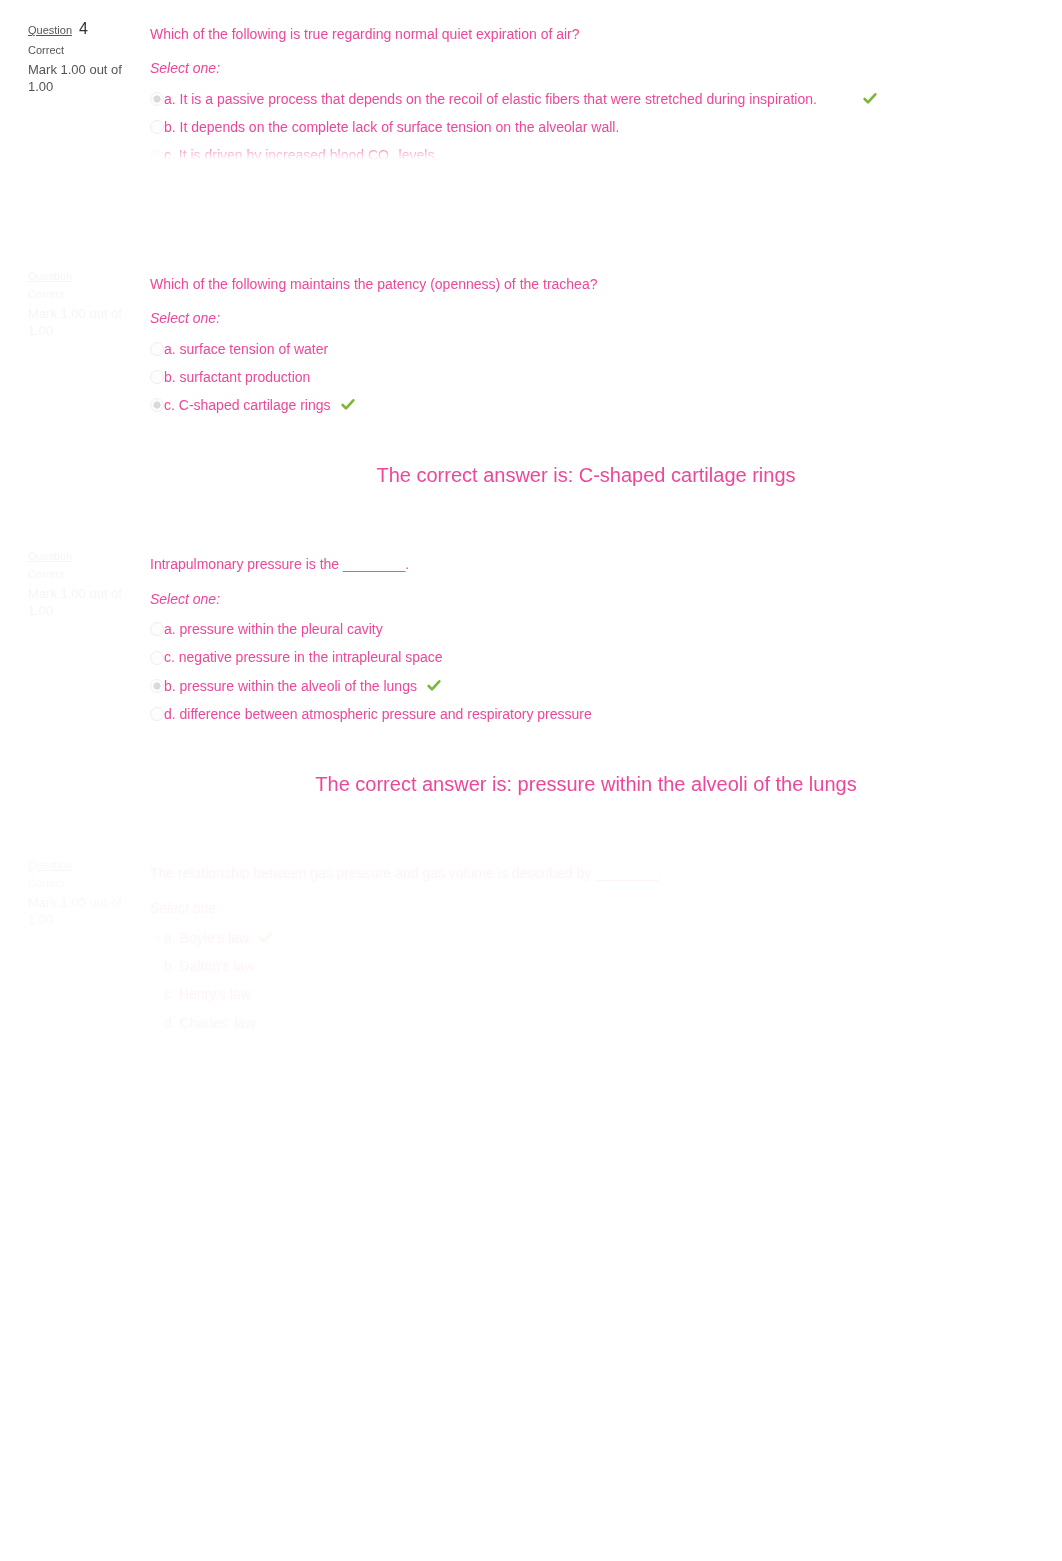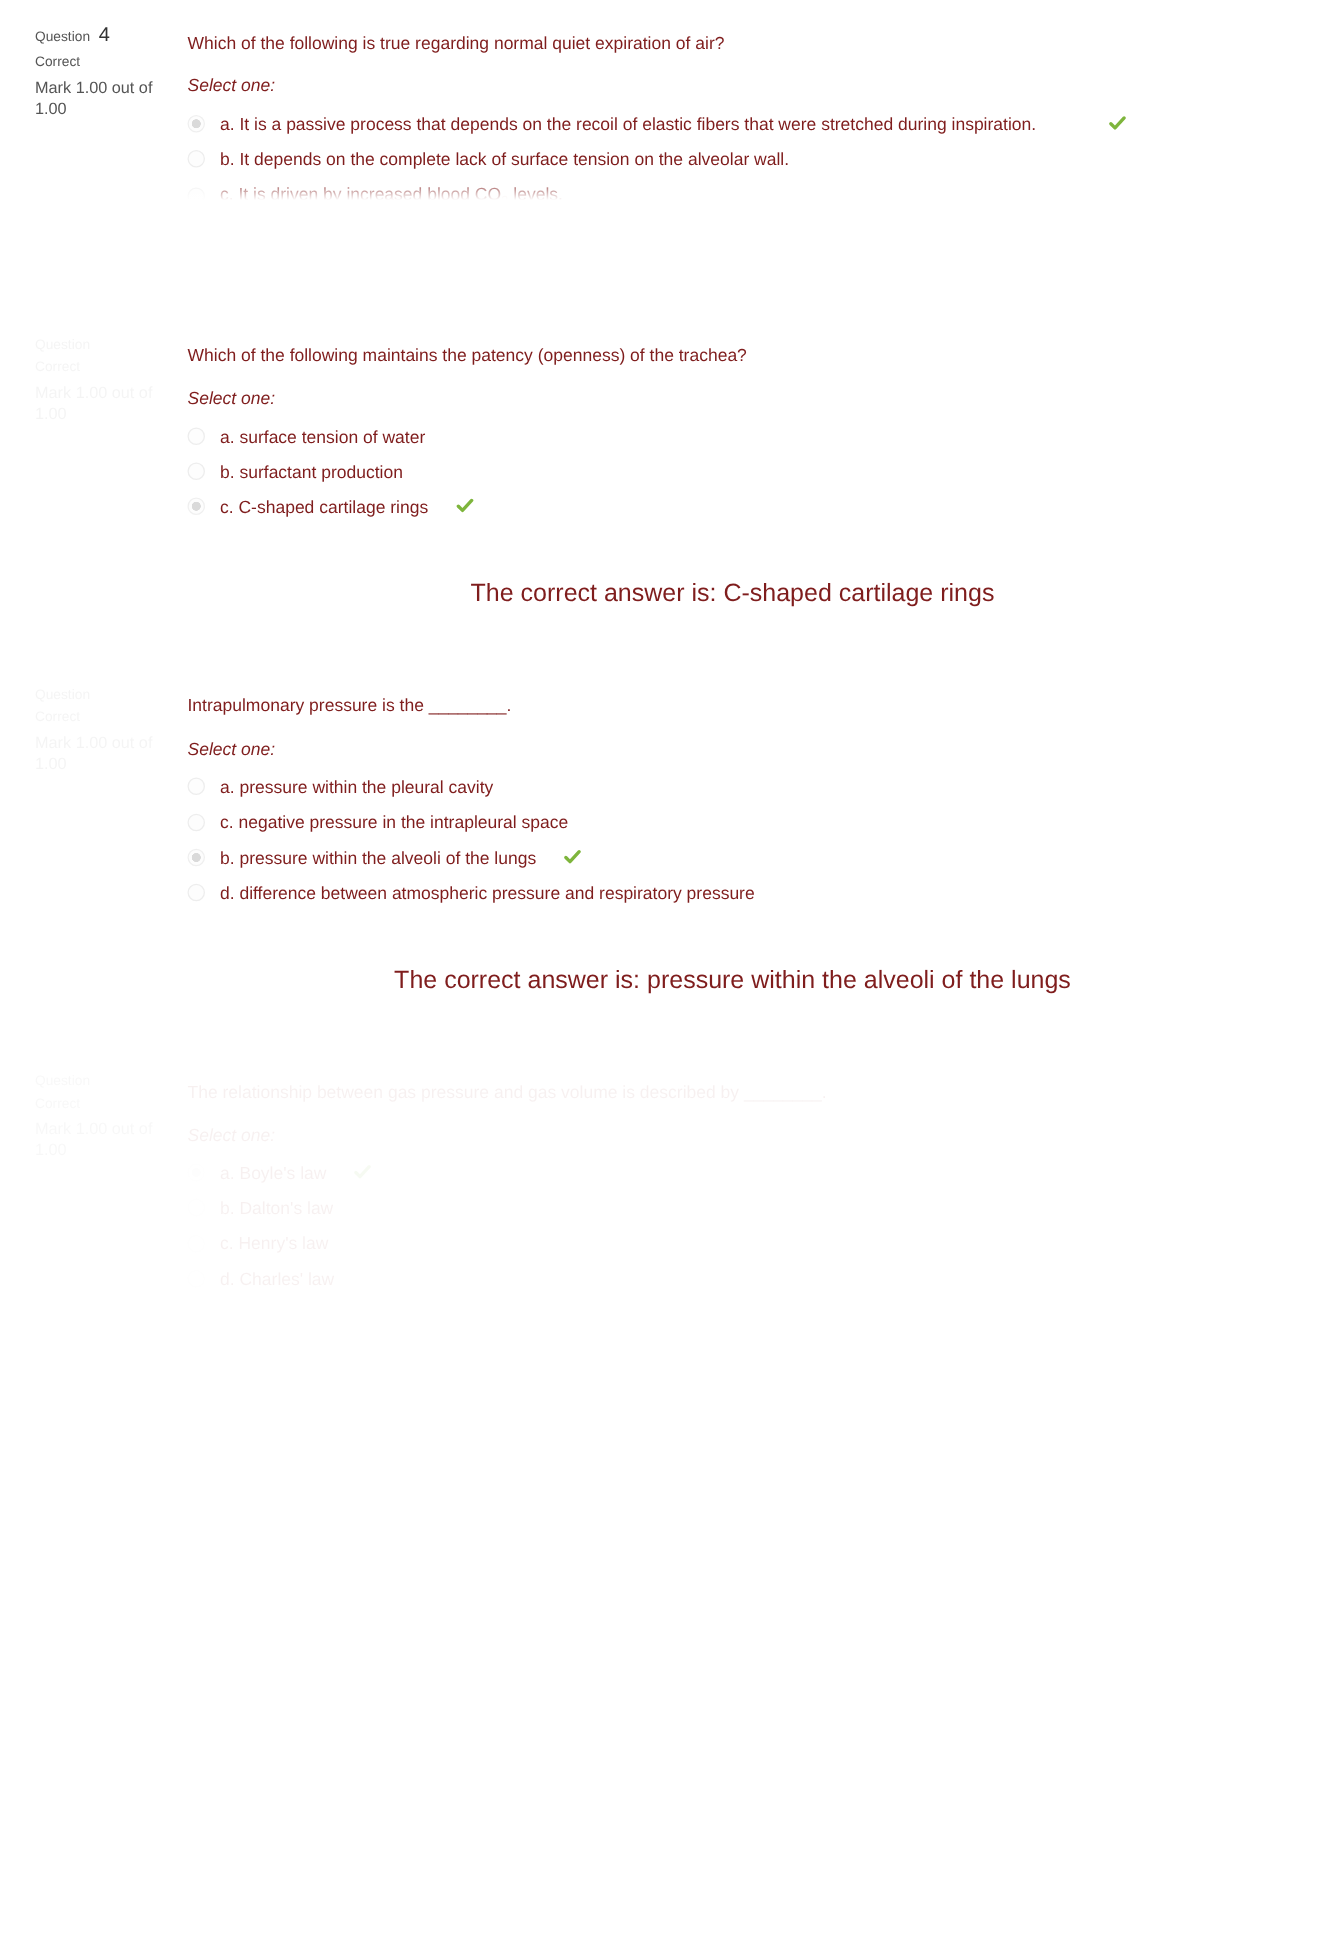--- a/index.html
+++ b/index.html
@@ -17,40 +17,40 @@
       align-items: flex-start;
     }
     .info {
       width: 110px;
       flex: 0 0 110px;
       padding: 10px 8px;
       font-size: 11px;
       color: #555;
       position: relative;
     }
-    .info .qnum-label { display: inline; }
+    .info .qnum-label { display: inline; text-decoration: underline; }
     .info .qnum { font-size: 16px; font-weight: 400; color: #333; margin-left: 4px; }
     .info .state { margin-top: 6px; font-size: 11px; }
     .info .mark { margin-top: 6px; font-size: 13px; line-height: 1.3; }
     .info.faded { opacity: 0.06; }
     .info.faded2 { opacity: 0.04; }
     .content {
       flex: 1;
       padding: 14px 20px 10px 20px;
       font-size: 14px;
-      color: #7f1d1d;
+      color: #ec4899;
       line-height: 1.45;
     }
     .prompt { margin-bottom: 14px; }
     .selectone { margin-bottom: 6px; font-style: italic; }
     .answers { list-style: none; }
     .answers li {
       display: flex;
       align-items: center;
-      gap: 12px;
+      gap: 0;
       padding: 4px 0;
       min-height: 24px;
     }
     .radio {
       width: 14px;
       height: 14px;
       border-radius: 50%;
       border: 1px solid #ccc;
       background: #fafafa;
       flex: 0 0 14px;

